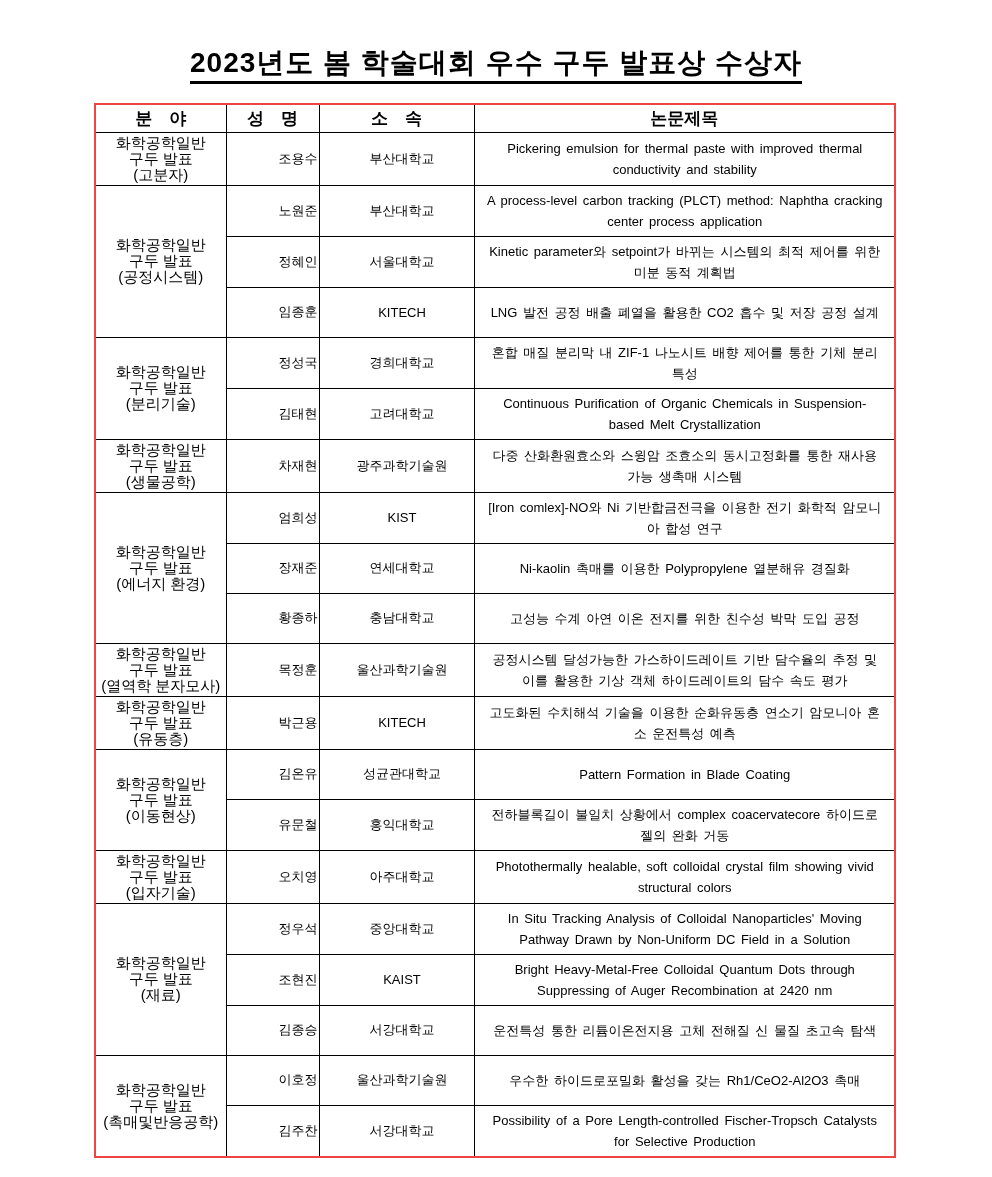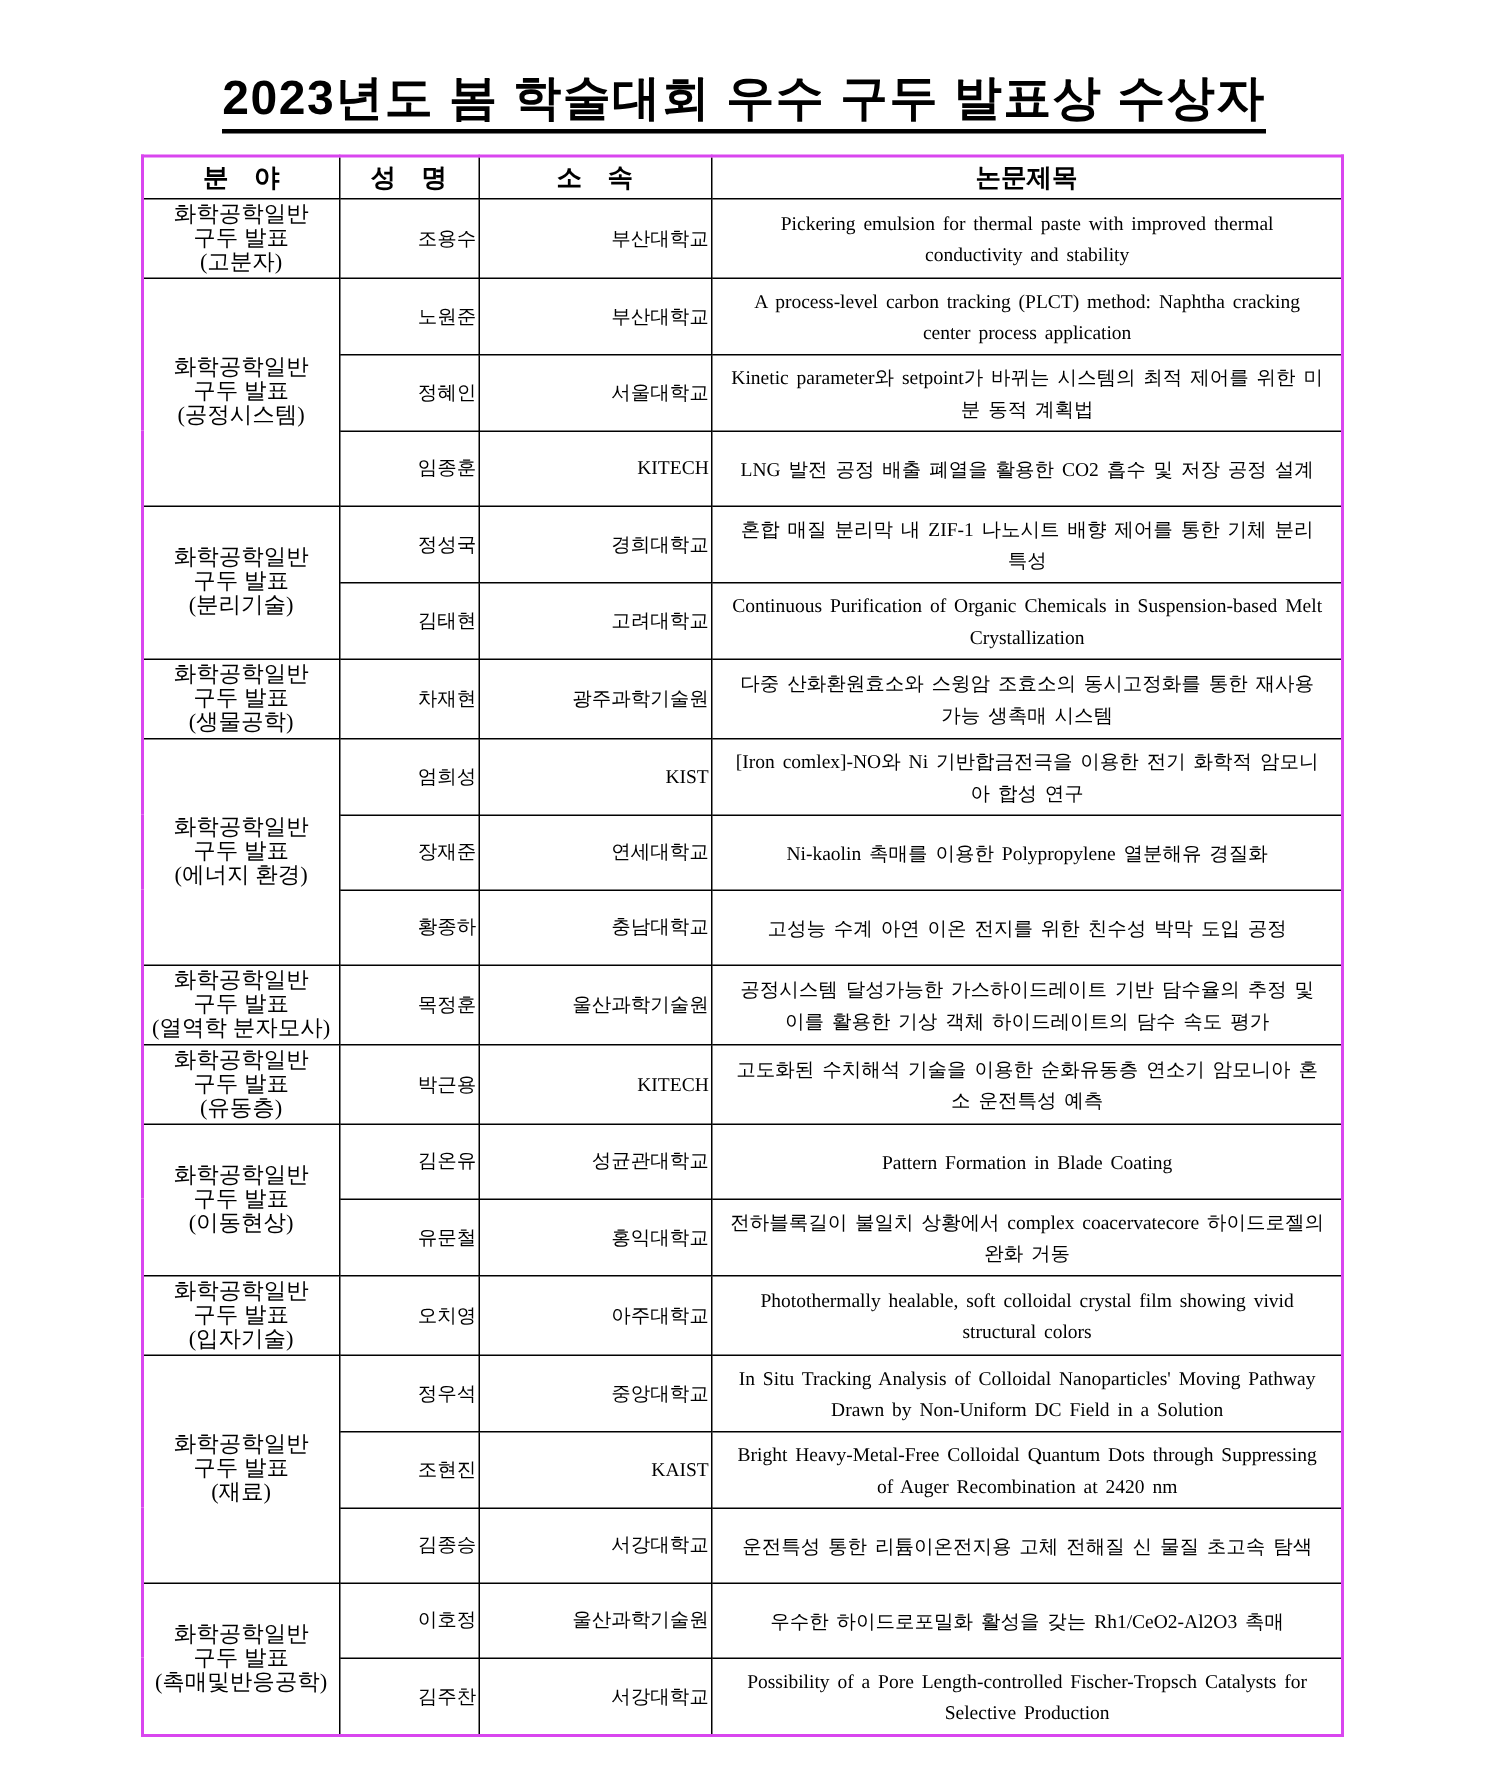--- a/index.html
+++ b/index.html
@@ -13,38 +13,37 @@
     position: relative;
     width: 992px;
     height: 1177px;
     background: #fff;
     overflow: hidden;
   }
   .doc-title {
     margin: 0;
     padding-top: 44px;
     text-align: center;
-    font-size: 32px;
+    font-size: 28px;
     font-weight: bold;
     letter-spacing: 1px;
     color: #000;
   }
   .doc-title .underline {
     border-bottom: 3px solid #000;
     padding-bottom: 3px;
   }
   table.awards {
     position: absolute;
     top: 103px;
     left: 94px;
     width: 800px;
     border-collapse: collapse;
     table-layout: fixed;
-    border: 2px solid #d946ef;
-    font-family: Liberation Serif, serif;
+    border: 2px solid #ef4444;
   }
   table.awards col.c-field { width: 131px; }
   table.awards col.c-name  { width: 93px; }
   table.awards col.c-affil { width: 155px; }
   table.awards col.c-title { width: 421px; }
   table.awards th, table.awards td {
     border: 1px solid #000;
     vertical-align: middle;
     overflow: hidden;
   }
@@ -63,21 +62,21 @@
     padding: 2px 1px;
   }
   td.name-cell {
     font-size: 13px;
     padding-left: 16px;
     text-align: right;
   }
   td.affil-cell {
     font-size: 13px;
     padding-left: 12px;
-    text-align: right;
+    text-align: center;
   }
   td.title-cell {
     font-size: 13px;
     line-height: 21px;
     padding: 4px 10px 4px 11px;
     text-align: center;
     word-spacing: 2px;
   }
 </style>
 </head>

